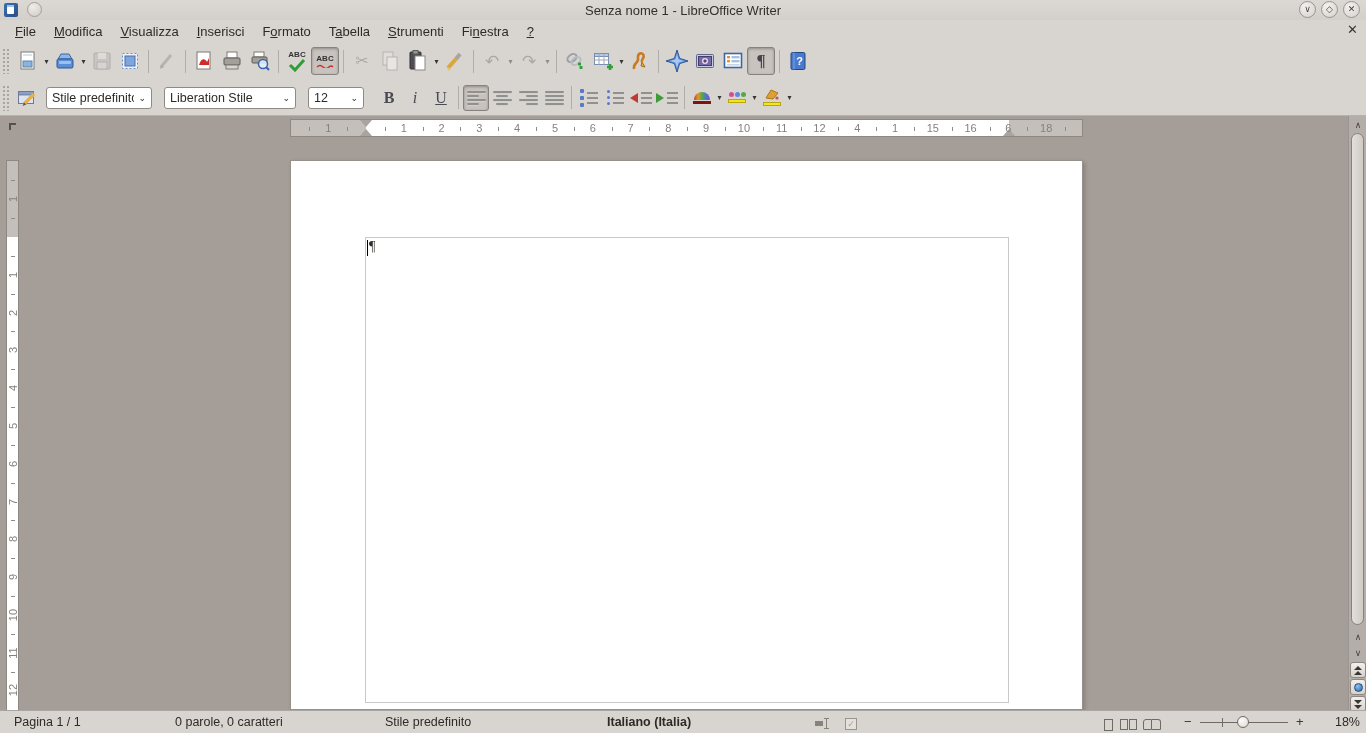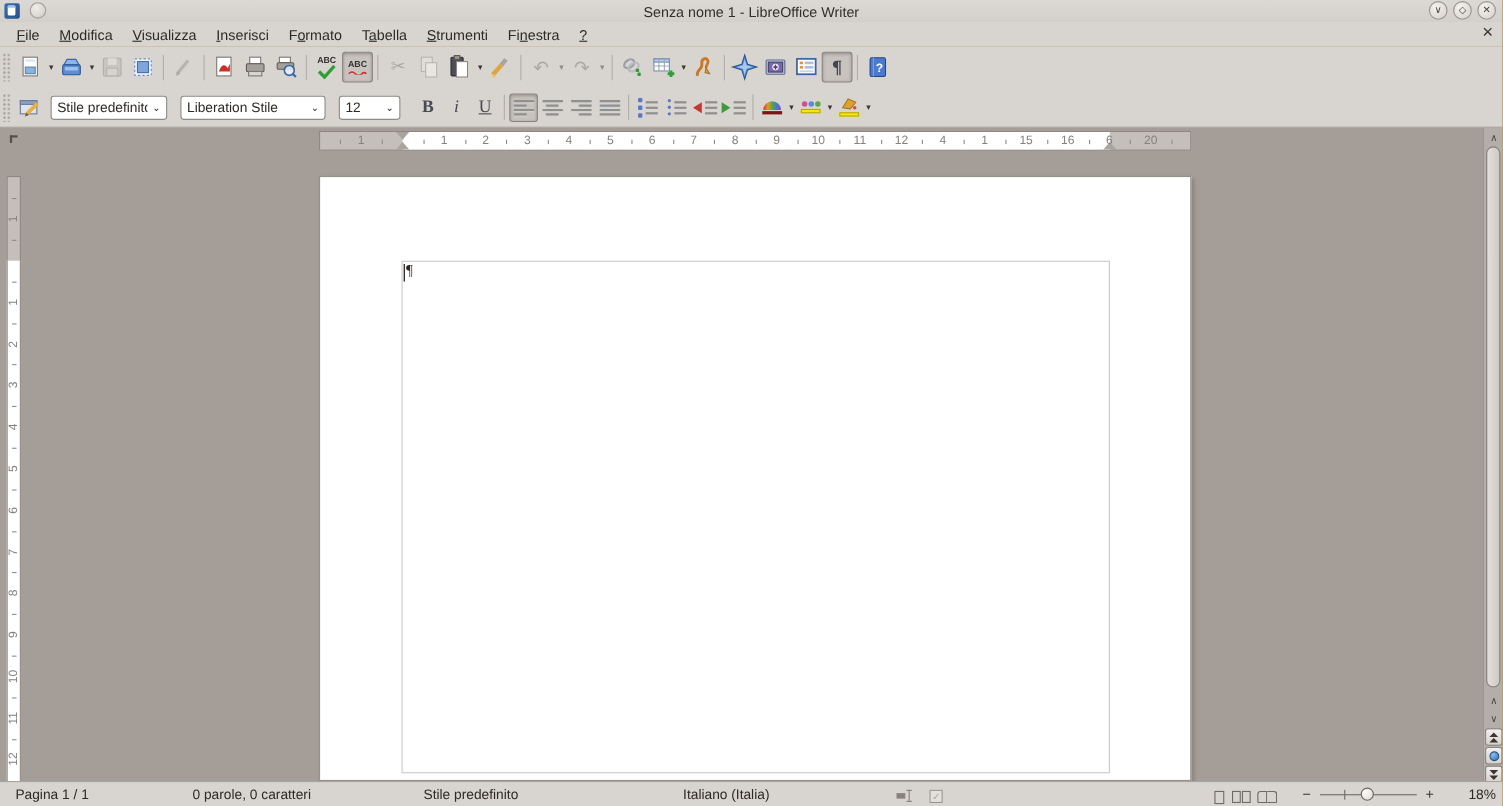--- a/index.html
+++ b/index.html
@@ -1,18 +1,18 @@
 <!DOCTYPE html>
 <html><head>
 <meta charset="utf-8">
 <style>
   * { margin:0; padding:0; box-sizing:border-box; }
   html,body { width:1366px; height:733px; overflow:hidden; }
   body { font-family:"Liberation Sans", sans-serif; color:#2e2a26; background:#d8d4d0; }
-  #app { position:relative; width:1366px; height:733px; overflow:hidden; background:#a16207; }
+  #app { position:relative; width:1366px; height:733px; overflow:hidden; background:#d946ef; }
 
   
   .titlebar { position:absolute; left:0; top:0; width:1366px; height:20px;
     background:linear-gradient(#dcd8d4,#d3cfcb); display:flex; align-items:center; }
   .app-icon { position:absolute; left:4px; top:3px; width:14px; height:14px;
     background:linear-gradient(135deg,#3a6fb0,#2a4f86); border-radius:2px; }
   .app-icon::after { content:""; position:absolute; left:3px; top:2px; width:7px; height:9px;
     background:#fff; border-radius:1px; box-shadow:inset 0 2px 0 #9ec4e8; }
   .win-menu-circle { position:absolute; left:27px; top:2px; width:15px; height:15px; border-radius:50%;
     background:radial-gradient(circle at 35% 30%,#efece9,#cfcac5); border:1px solid #a39e99; }
@@ -516,21 +516,21 @@
         <span class="rnum" style="left: 566.27px;">4</span>
         <span class="rtick" style="left: 585.165px;"></span>
         <span class="rnum" style="left: 604.06px;">1</span>
         <span class="rtick" style="left: 622.955px;"></span>
         <span class="rnum" style="left: 641.85px;">15</span>
         <span class="rtick" style="left: 660.745px;"></span>
         <span class="rnum" style="left: 679.64px;">16</span>
         <span class="rtick" style="left: 698.535px;"></span>
         <span class="rnum" style="left: 717.43px;">6</span>
         <span class="rtick" style="left: 736.325px;"></span>
-        <span class="rnum" style="left: 755.22px;">20</span>
+        <span class="rnum" style="left: 755.22px;">18</span>
         <span class="rtick" style="left: 774.115px;"></span>
       </div>
 
     <div class="vruler" id="vruler">
       <div class="vband"></div>
       <div class="vwhite"></div>
     <span class="vtick" style="top: 20.315px;"></span>
         <span class="vnum" style="top: 33.21px;">1</span>
         <span class="vtick" style="top: 58.105px;"></span>
         <span class="vtick" style="top: 95.895px;"></span>
@@ -582,21 +582,21 @@
           <span class="tri-dn"></span>
           <span class="tri-dn"></span>
         </span>
     </div>
   </div>
 
   <div class="statusbar">
     <span class="sb-item" style="left:14px;">Pagina 1 / 1</span>
     <span class="sb-item" style="left:175px;">0 parole, 0 caratteri</span>
     <span class="sb-item" style="left:385px;">Stile predefinito</span>
-    <span class="sb-item" style="left:621px;">Italiano (Italia)</span>
+    <span class="sb-item" style="left:607px;font-weight:bold;">Italiano (Italia)</span>
     <span class="ins-ic">
         <b></b>
         <i></i>
       </span>
     <span class="sel-ic">✓</span>
 
     <span class="lay-ic" style="left:1104px;">
       <span class="pg" style="width:9px;height:12px;"></span>
     </span>
     <span class="lay-ic" style="left:1120px;">

